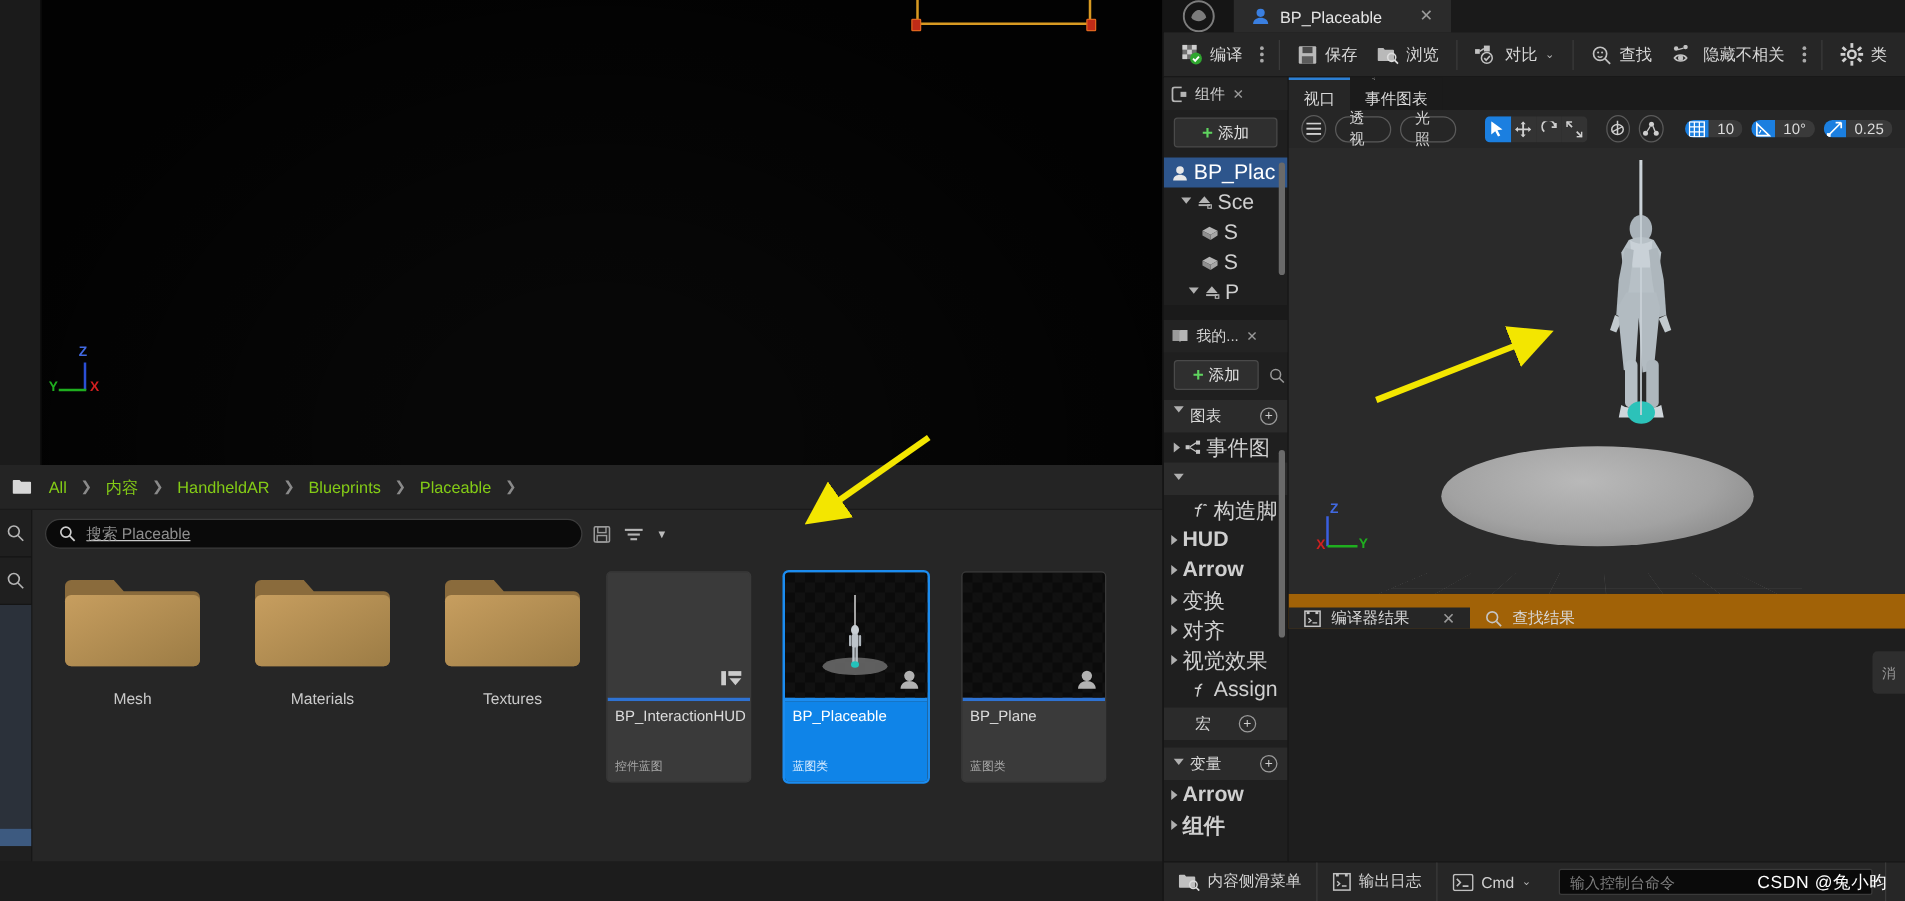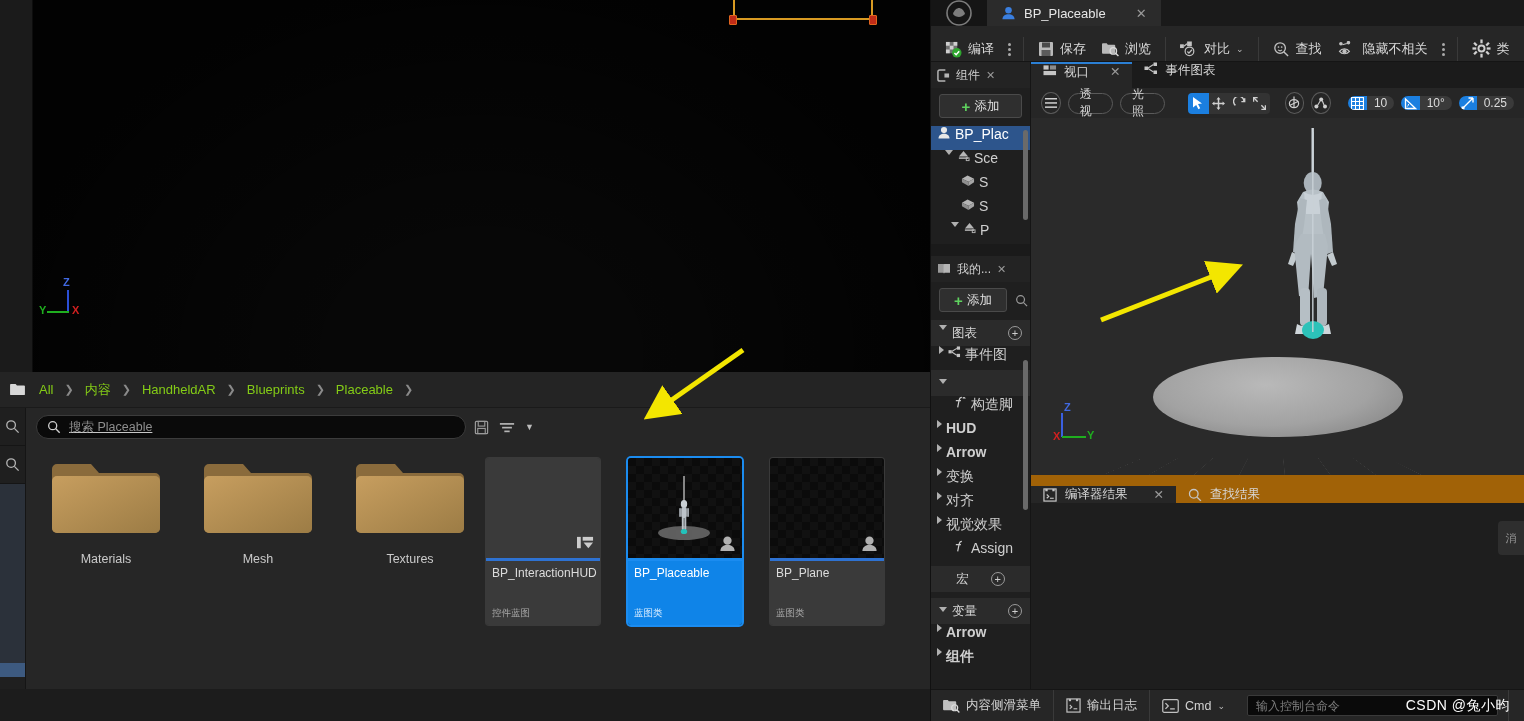--- a/index.html
+++ b/index.html
@@ -72,51 +72,51 @@
 
   
   .bp{ width:594px; height:721px; background:#1e1e1e; display:flex; flex-direction:column; position:relative; border-left:1px solid #111;}
 
   .bp-tabrow{ height:26px; display:flex; align-items:stretch; background:#1a1a1a;}
   .bp-logo{ width:56px; display:flex; align-items:center; justify-content:center; background:#151515;}
   .bp-tab{ display:flex; align-items:center; gap:8px; padding:0 14px; background:#2b2b2b; color:#e6e6e6; font-size:13px;}
   .bp-tab .tabx{ color:#9a9a9a; font-size:13px; margin-left:22px;}
   .bp-tabrest{ flex:1; background:#1a1a1a;}
 
-  .bp-toolbar{ height:36px; display:flex; align-items:flex-end; background:#262626; border-bottom:1px solid #151515;}
+  .bp-toolbar{ height:36px; display:flex; align-items:center; background:#262626; border-bottom:1px solid #151515;}
   .tb-group{ display:flex; align-items:center; gap:0; padding:0 6px; border-right:1px solid #3a3a3a;}
   .tb-btn{ display:flex; align-items:center; gap:6px; padding:3px 8px; border-radius:3px; color:#d8d8d8; font-size:13px; white-space:nowrap;}
   .tb-dots{ display:flex; flex-direction:column; gap:2px; padding:0 6px;}
   .tb-dots i{ width:3px; height:3px; border-radius:50%; background:#a9a9a9; display:block;}
   .caret{ font-size:9px; color:#bcbcbc;}
 
   .bp-main{ flex:1; display:flex; min-height:0;}
 
   
   .bp-left{ width:100px; background:#1f1f1f; display:flex; flex-direction:column; border-right:1px solid #151515;}
   .pnl-tabs{ height:26px; display:flex; align-items:center; gap:6px; padding:0 6px; background:#232323;}
   .pnl-tab{ display:flex; align-items:center; gap:5px; font-size:12px; color:#d0d0d0; white-space:nowrap; overflow:hidden;}
   .pnl-x{ color:#999; font-size:11px;}
   .addbtn{ margin:6px 8px; height:24px; border:1px solid #4a4a4a; border-radius:3px; background:#2f2f2f;
     display:flex; align-items:center; justify-content:center; gap:4px; font-size:12.5px; color:#e2e2e2;}
   .plus{ color:#5fd35f; font-size:15px; line-height:1; font-weight:bold;}
   .tree{ flex:1; overflow:hidden; position:relative; padding-top:2px;}
-  .trow{ height:24px; display:flex; align-items:flex-start; gap:4px; padding-left:6px; font-size:14px; color:#cfcfcf; white-space:nowrap; overflow:hidden;}
+  .trow{ height:24px; display:flex; align-items:center; gap:4px; padding-left:6px; font-size:17px; color:#cfcfcf; white-space:nowrap; overflow:hidden;}
   .trow.sel{ background:#2d558c; color:#fff;}
   .tri{ width:0;height:0;border-left:5px solid #b0b0b0;border-top:4px solid transparent;border-bottom:4px solid transparent; flex:none;}
   .tri.open{ border-left:4px solid transparent;border-right:4px solid transparent;border-top:5px solid #b0b0b0;}
   .scroll-v{ position:absolute; right:2px; top:6px; width:5px; height:120px; background:#6a6a6a; border-radius:3px;}
 
   .mb-sec{ height:26px; display:flex; align-items:center; justify-content:space-between; padding:0 8px; background:#2b2b2b; font-size:12.5px; color:#d8d8d8;}
   .circ-plus{ width:14px; height:14px; border:1px solid #9a9a9a; border-radius:50%; display:flex; align-items:center; justify-content:center; font-size:11px; color:#cfcfcf; line-height:1;}
 
   
   .bp-right{ flex:1; display:flex; flex-direction:column; min-width:0; background:#1e1e1e;}
   .vptabs{ height:26px; display:flex; align-items:stretch; background:#1b1b1b;}
-  .vptab{ display:flex; align-items:flex-start; gap:7px; padding:0 12px; font-size:12.5px; color:#d8d8d8; background:#1b1b1b;}
+  .vptab{ display:flex; align-items:flex-start; gap:7px; padding:0 12px; font-size:12.5px; color:#d8d8d8; background:#1b1b1b;flex-direction:column;}
   .vptab.active{ background:#262626; border-top:2px solid #2b7fd4;}
   .vptab .tabx{ margin-left:14px; color:#999;}
   .vptoolbar{ height:30px; display:flex; align-items:center; gap:7px; padding:0 10px; background:#262626;}
   .pill{ height:21px; padding:0 11px; border:1px solid #5a5a5a; border-radius:11px; display:flex; align-items:center; justify-content:center; font-size:12px; color:#d5d5d5;}
   .icobtn{ width:23px; height:21px; display:flex; align-items:center; justify-content:center; background:#333; color:#cfcfcf;}
   .seg{ display:flex; border-radius:4px; overflow:hidden; }
   .icobtn.on{ background:#1b7fe0; color:#fff;}
   .icobtn.round{ border:1px solid #5a5a5a; border-radius:50%; width:22px; height:22px; background:transparent;}
   .snapgrp{ display:flex; align-items:stretch; border-radius:11px; overflow:hidden;}
   .snap-ico{ width:25px; background:#1b7fe0; display:flex; align-items:center; justify-content:center;}
@@ -243,46 +243,46 @@
               <span class="caret">▼</span>
             </div>
           </div>
 
           <div class="cb-tiles">
 
             <div class="folder-tile">
               <div class="folder-ico">
                 <svg width="110" height="82" viewBox="0 0 110 82">
                   <path d="M6 6h34l8 9h56a5 5 0 015 5v50a5 5 0 01-5 5H6a5 5 0 01-5-5V11a5 5 0 015-5z" fill="#8a6b3c"></path>
+                  <path d="M6 18h98a5 5 0 015 5v47a5 5 0 01-5 5H6a5 5 0 01-5-5V23a5 5 0 015-5z" fill="url(#fg2)"></path>
+                  <defs>
+                      <linearGradient id="fg2" x1="0" y1="0" x2="1" y2="1">
+                        <stop offset="0" stop-color="#c79e5f"></stop>
+                        <stop offset="1" stop-color="#9c7c45"></stop>
+                      </linearGradient>
+                    </defs>
+                </svg>
+              </div>
+              <div class="folder-label">Mesh</div>
+            </div>
+
+            <div class="folder-tile">
+              <div class="folder-ico">
+                <svg width="110" height="82" viewBox="0 0 110 82">
+                  <path d="M6 6h34l8 9h56a5 5 0 015 5v50a5 5 0 01-5 5H6a5 5 0 01-5-5V11a5 5 0 015-5z" fill="#8a6b3c"></path>
                   <path d="M6 18h98a5 5 0 015 5v47a5 5 0 01-5 5H6a5 5 0 01-5-5V23a5 5 0 015-5z" fill="url(#fg)"></path>
                   <defs>
                       <linearGradient id="fg" x1="0" y1="0" x2="1" y2="1">
                         <stop offset="0" stop-color="#c79e5f"></stop>
                         <stop offset="1" stop-color="#9c7c45"></stop>
                       </linearGradient>
                     </defs>
                 </svg>
               </div>
               <div class="folder-label">Materials</div>
-            </div>
-
-            <div class="folder-tile">
-              <div class="folder-ico">
-                <svg width="110" height="82" viewBox="0 0 110 82">
-                  <path d="M6 6h34l8 9h56a5 5 0 015 5v50a5 5 0 01-5 5H6a5 5 0 01-5-5V11a5 5 0 015-5z" fill="#8a6b3c"></path>
-                  <path d="M6 18h98a5 5 0 015 5v47a5 5 0 01-5 5H6a5 5 0 01-5-5V23a5 5 0 015-5z" fill="url(#fg2)"></path>
-                  <defs>
-                      <linearGradient id="fg2" x1="0" y1="0" x2="1" y2="1">
-                        <stop offset="0" stop-color="#c79e5f"></stop>
-                        <stop offset="1" stop-color="#9c7c45"></stop>
-                      </linearGradient>
-                    </defs>
-                </svg>
-              </div>
-              <div class="folder-label">Mesh</div>
             </div>
 
             <div class="folder-tile">
               <div class="folder-ico">
                 <svg width="110" height="82" viewBox="0 0 110 82">
                   <path d="M6 6h34l8 9h56a5 5 0 015 5v50a5 5 0 01-5 5H6a5 5 0 01-5-5V11a5 5 0 015-5z" fill="#8a6b3c"></path>
                   <path d="M6 18h98a5 5 0 015 5v47a5 5 0 01-5 5H6a5 5 0 01-5-5V23a5 5 0 015-5z" fill="url(#fg3)"></path>
                   <defs>
                       <linearGradient id="fg3" x1="0" y1="0" x2="1" y2="1">
                         <stop offset="0" stop-color="#c79e5f"></stop>

